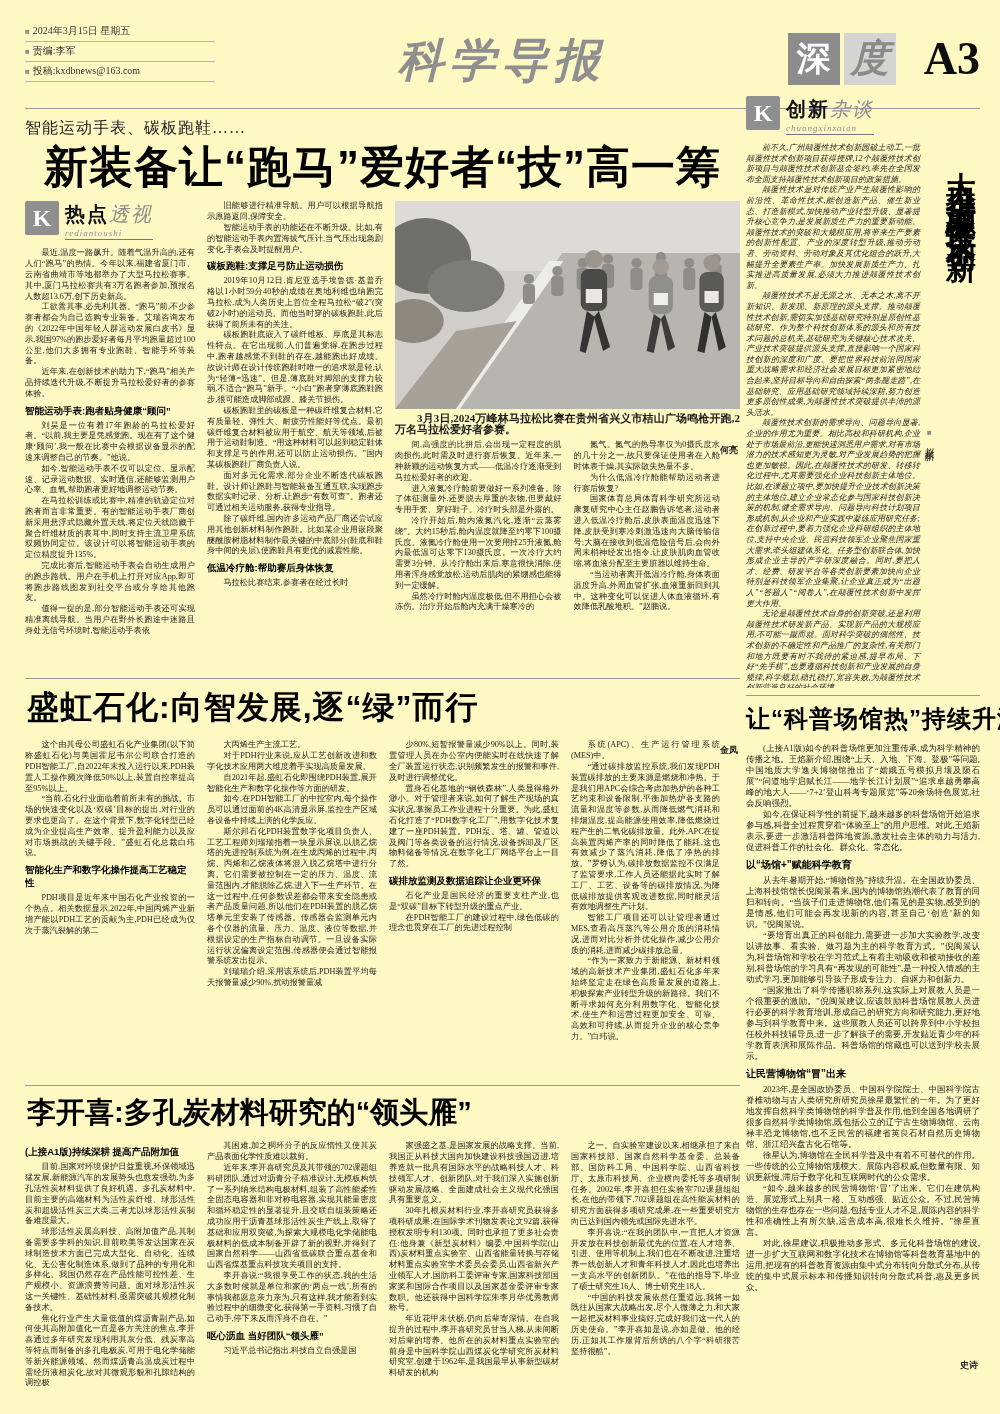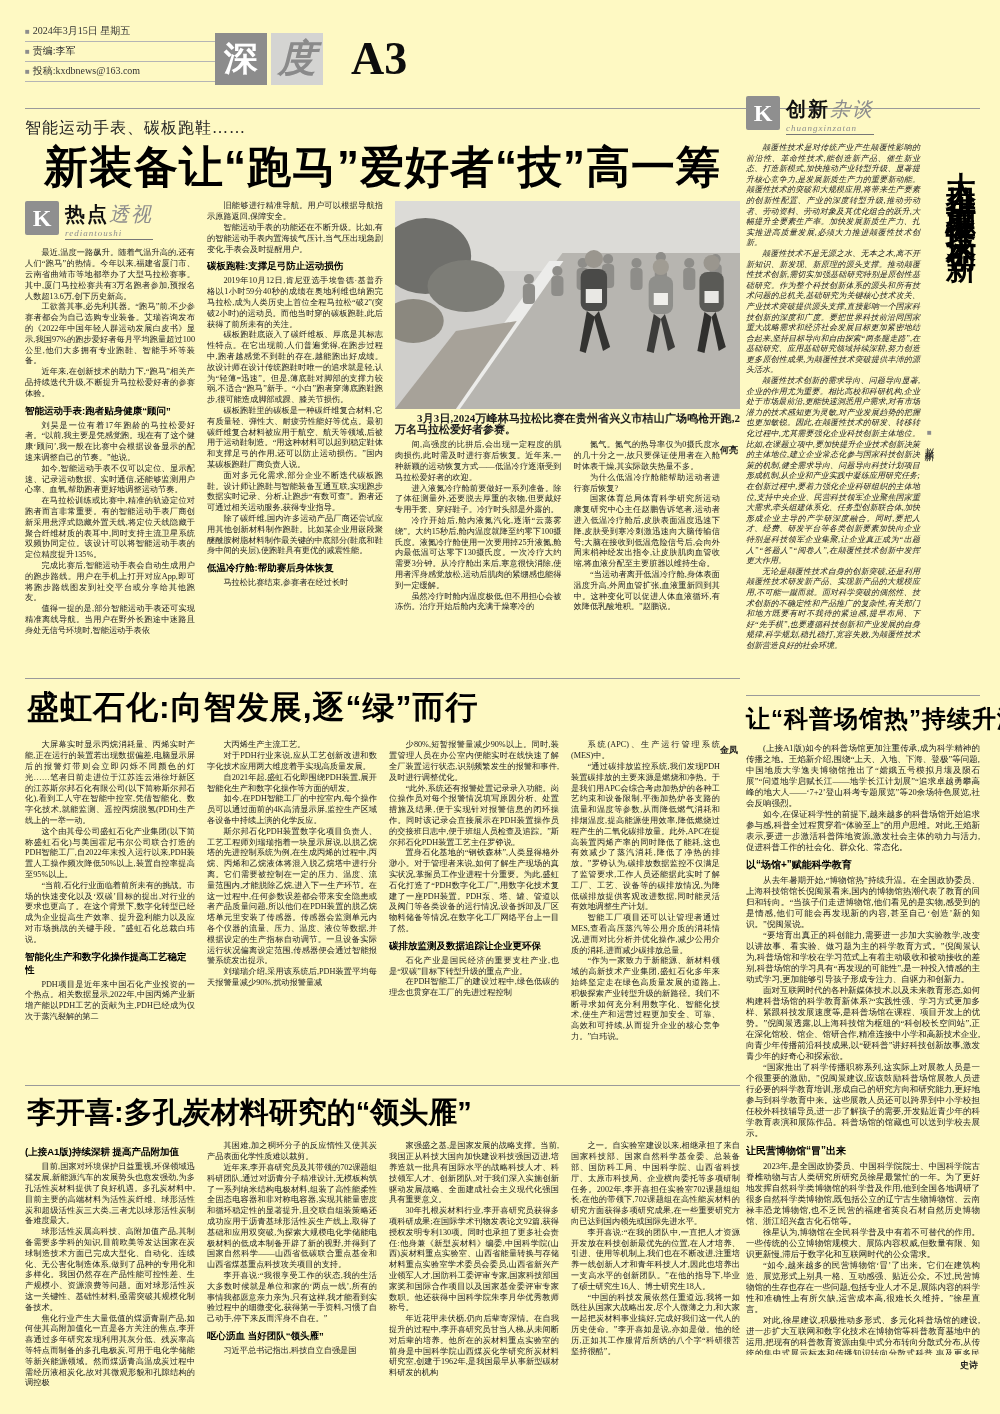--- a/index.html
+++ b/index.html
@@ -74,20 +74,21 @@
 <body>
 
 <div class="page">
 
   <div class="header">
     <div class="hinfo">
       <div class="row"><span class="bullet">■</span><span>2024年3月15日  星期五</span></div>
       <div class="row"><span class="bullet">■</span><span>责编:李军</span></div>
       <div class="row"><span class="bullet">■</span><span>投稿:kxdbnews@163.com</span></div>
     </div>
+    <div class="masthead">科学导报</div>
     <div class="sectionbox">
       <div class="sq1">深</div>
       <div class="sq2">度</div>
       <div class="pageno">A3</div>
     </div>
   </div>
 
   <div class="main">
 
     <div class="kicker">智能运动手表、碳板跑鞋……</div>
@@ -195,37 +196,35 @@
           </div>
         </div>
       </div>
     </div>
 
     <hr class="rule">
 
     <h2 class="headline2">盛虹石化:向智发展,逐“绿”而行</h2>
     <div class="grid4 shenggrid">
       <div class="col">
-          <p class="para">大屏幕实时显示丙烷消耗量、丙烯实时产能,正在运行的装置若出现数据偏差,电脑显示屏后的报警灯带则会立即闪烁不同颜色的灯光……笔者日前走进位于江苏连云港徐圩新区的江苏斯尔邦石化有限公司(以下简称斯尔邦石化),看到工人守在智能中控室,凭借智能化、数字化技术,就能监测、遥控丙烷脱氢(PDH)生产线上的一举一动。</p>
           <p class="para">这个由其母公司盛虹石化产业集团(以下简称盛虹石化)与美国霍尼韦尔公司联合打造的PDH智能工厂,自2022年末投入运行以来,PDH装置人工操作频次降低50%以上,装置自控率提高至95%以上。</p>
           <p class="para">“当前,石化行业面临着前所未有的挑战。市场的快速变化以及‘双碳’目标的提出,对行业的要求也更高了。在这个背景下,数字化转型已经成为企业提高生产效率、提升盈利能力以及应对市场挑战的关键手段。”盛虹石化总裁白玮说。</p>
           <h4 class="sub">智能化生产和数字化操作提高工艺稳定性</h4>
           <p class="para">PDH项目是近年来中国石化产业投资的一个热点。相关数据显示,2022年,中国丙烯产业新增产能以PDH工艺的贡献为主,PDH已经成为仅次于蒸汽裂解的第二</p>
         </div>
       <div class="col">
           <p class="para">大丙烯生产主流工艺。</p>
           <p class="para">对于PDH行业来说,应从工艺创新改进和数字化技术应用两大维度着手实现高质量发展。</p>
           <p class="para">自2021年起,盛虹石化即围绕PDH装置,展开智能化生产和数字化操作等方面的研发。</p>
           <p class="para">如今,在PDH智能工厂的中控室内,每个操作员可以通过面前的4K高清显示屏,监控生产区域各设备中持续上演的化学反应。</p>
           <p class="para">斯尔邦石化PDH装置数字化项目负责人、工艺工程师刘瑞瑞指着一块显示屏说,以脱乙烷塔的先进控制系统为例,在生成丙烯的过程中,丙烷、丙烯和乙烷液体将混入脱乙烷塔中进行分离。它们需要被控制在一定的压力、温度、流量范围内,才能脱除乙烷,进入下一生产环节。在这一过程中,任何参数误差都会带来安全隐患或者产品质量问题,所以他们在PDH装置的脱乙烷塔单元里安装了传感器。传感器会监测单元内各个仪器的流量、压力、温度、液位等数据,并根据设定的生产指标自动调节。一旦设备实际运行状况偏离设定范围,传感器便会通过智能报警系统发出提示。</p>
           <p class="para">刘瑞瑞介绍,采用该系统后,PDH装置平均每天报警量减少90%,扰动报警量减</p>
         </div>
       <div class="col">
           <p class="para">少80%,短暂报警量减少90%以上。同时,装置管理人员在办公室内便能实时在线快速了解全厂装置运行状态,识别频繁发生的报警和事件,及时进行调整优化。</p>
-          <p class="para">“此外,系统还有报警处置记录录入功能。岗位操作员对每个报警情况填写原因分析、处置措施及结果,便于实现针对报警信息的闭环操作。同时该记录会直接展示在PDH装置操作员的交接班日志中,便于班组人员检查及追踪。”斯尔邦石化PDH装置工艺主任罗铮说。</p>
           <p class="para">置身石化基地的“钢铁森林”,人类显得格外渺小。对于管理者来说,如何了解生产现场的真实状况,掌握员工作业进程十分重要。为此,盛虹石化打造了“PDH数字化工厂”,用数字化技术复建了一座PDH装置。PDH泵、塔、罐、管道以及阀门等各类设备的运行情况,设备拆卸及厂区物料储备等情况,在数字化工厂网络平台上一目了然。</p>
           <h4 class="sub">碳排放监测及数据追踪让企业更环保</h4>
           <p class="para">石化产业是国民经济的重要支柱产业,也是“双碳”目标下转型升级的重点产业。</p>
           <p class="para">在PDH智能工厂的建设过程中,绿色低碳的理念也贯穿在工厂的先进过程控制</p>
         </div>
       <div class="flexcol">
         <div class="blocks">
             <p class="para">系统(APC)、生产运行管理系统(MES)中。</p>
             <p class="para">“通过碳排放监控系统,我们发现PDH装置碳排放的主要来源是燃烧和净热。于是我们用APC会综合考虑加热炉的各种工艺约束和设备限制,平衡加热炉各支路的流量和温度等参数,从而降低燃气消耗和排烟温度,提高能源使用效率,降低燃烧过程产生的二氧化碳排放量。此外,APC在提高装置丙烯产率的同时降低了能耗,这也有效减少了蒸汽消耗,降低了净热的排放。”罗铮认为,碳排放数据监控不仅满足了监管要求,工作人员还能据此实时了解工厂、工艺、设备等的碳排放情况,为降低碳排放提供客观改进数据,同时能灵活有效地调整生产计划。</p>
             <p class="para">智能工厂项目还可以让管理者通过MES,查看高压蒸汽等公用介质的消耗情况,进而对比分析并优化操作,减少公用介质的消耗,进而减少碳排放总量。</p>
@@ -270,20 +269,21 @@
     <div class="klogo">
       <div class="kbox">K</div>
       <div class="ktxt">
         <div class="cn"><span>创新</span><span class="lite">杂谈</span></div>
         <div class="py">chuangxinzatan</div>
       </div>
     </div>
 
     <div class="zatan-body">
       <div class="zatan-text">
+          <p class="para">前不久,广州颠覆性技术创新园破土动工,一批颠覆性技术创新项目获得授牌,12个颠覆性技术创新项目与颠覆性技术创新基金签约,率先在全国发布全面支持颠覆性技术创新项目的政策措施。</p>
           <p class="para">颠覆性技术是对传统产业产生颠覆性影响的前沿性、革命性技术,能创造新产品、催生新业态、打造新模式,加快推动产业转型升级、显著提升核心竞争力,是发展新质生产力的重要新动能。颠覆性技术的突破和大规模应用,将带来生产要素的创新性配置、产业的深度转型升级,推动劳动者、劳动资料、劳动对象及其优化组合的跃升,大幅提升全要素生产率。加快发展新质生产力、扎实推进高质量发展,必须大力推进颠覆性技术创新。</p>
           <p class="para">颠覆性技术不是无源之水、无本之木,离不开新知识、新发现、新原理的源头支撑。推动颠覆性技术创新,需切实加强基础研究特别是原创性基础研究。作为整个科技创新体系的源头和所有技术问题的总机关,基础研究为关键核心技术攻关、产业技术突破提供源头支撑,直接影响一个国家科技创新的深度和广度。要把世界科技前沿同国家重大战略需求和经济社会发展目标更加紧密地结合起来,坚持目标导向和自由探索“两条腿走路”,在基础研究、应用基础研究领域持续深耕,努力创造更多原创性成果,为颠覆性技术突破提供丰沛的源头活水。</p>
           <p class="para">颠覆性技术创新的需求导向、问题导向显著,企业的作用尤为重要。相比高校和科研机构,企业处于市场最前沿,更能快速洞悉用户需求,对有市场潜力的技术感知更为灵敏,对产业发展趋势的把握也更加敏锐。因此,在颠覆性技术的研发、转移转化过程中,尤其需要强化企业科技创新主体地位。比如,在课题立项中,要加快提升企业技术创新决策的主体地位,建立企业常态化参与国家科技创新决策的机制,健全需求导向、问题导向科技计划项目形成机制,从企业和产业实践中凝练应用研究任务;在创新过程中,要着力强化企业科研组织的主体地位,支持中央企业、民营科技领军企业聚焦国家重大需求,牵头组建体系化、任务型创新联合体,加快形成企业主导的产学研深度融合。同时,要把人才、经费、研发平台等各类创新要素加快向企业特别是科技领军企业集聚,让企业真正成为“出题人”“答题人”“阅卷人”,在颠覆性技术创新中发挥更大作用。</p>
           <p class="para">无论是颠覆性技术自身的创新突破,还是利用颠覆性技术研发新产品、实现新产品的大规模应用,不可能一蹴而就。面对科学突破的偶然性、技术创新的不确定性和产品推广的复杂性,有关部门和地方既要有时不我待的紧迫感,提早布局、下好“先手棋”,也要遵循科技创新和产业发展的自身规律,科学规划,稳扎稳打,宽容失败,为颠覆性技术创新营造良好的社会环境。</p>
         </div>
       <div class="vertwrap">
         <div class="verttitle">大力推进颠覆性技术创新</div>
         <div class="vertbyline"><span class="bullet">■</span><span>赵永新</span></div>
       </div>
     </div>
@@ -291,21 +291,20 @@
     <hr class="rule">
 
     <div class="kepu">
       <h3 class="kepu-head">让“科普场馆热”持续升温</h3>
       <div class="kepu-blocks">
           <p class="para">(上接A1版)如今的科普场馆更加注重传承,成为科学精神的传播之地。王焰新介绍,围绕“上天、入地、下海、登极”等问题,中国地质大学逸夫博物馆推出了“嫦娥五号模拟月壤及陨石展”“问道地学启赋长江——地学长江计划展”“追求卓越勇攀高峰的地大人——‘7+2’登山科考专题展览”等20余场特色展览,社会反响强烈。</p>
           <p class="para">如今,在保证科学性的前提下,越来越多的科普场馆开始追求参与感,科普全过程贯穿着“体验至上”的用户思维。对此,王焰新表示,要进一步激活科普阵地资源,激发社会主体的动力与活力,促进科普工作的社会化、群众化、常态化。</p>
           <h4 class="sub">以“场馆+”赋能科学教育</h4>
           <p class="para">从去年暑期开始,“博物馆热”持续升温。在全国政协委员、上海科技馆馆长倪闽景看来,国内的博物馆热潮代表了教育的回归和转向。“当孩子们走进博物馆,他们看见的是实物,感受到的是情感,他们可能会再发现新的内容,甚至自己‘创造’新的知识。”倪闽景说。</p>
           <p class="para">“要培育出真正的科创能力,需要进一步加大实验教学,改变以讲故事、看实验、做习题为主的科学教育方式。”倪闽景认为,科普场馆和学校在学习范式上有着主动吸收和被动接收的差别,科普场馆的学习具有“再发现的可能性”,是一种投入情感的主动式学习,更加能够引导孩子形成专注力、自驱力和创新力。</p>
-          <p class="para">面对互联网时代的各种新媒体技术,以及未来教育形态,如何构建科普场馆的科学教育新体系?“实践性强、学习方式更加多样、紧跟科技发展速度等,是科普场馆在课程、项目开发上的优势。”倪闽景透露,以上海科技馆为枢纽的“科创校长空间站”,正在深化馆校、馆企、馆研合作,精准连接中小学和高新技术企业,向青少年传播前沿科技成果,以“硬科普”讲好科技创新故事,激发青少年的好奇心和探索欲。</p>
           <p class="para">“国家推出了科学传播职称系列,这实际上对展教人员是一个很重要的激励。”倪闽景建议,应该鼓励科普场馆展教人员进行必要的科学教育培训,形成自己的研究方向和研究能力,更好地参与到科学教育中来。这些展教人员还可以跨界到中小学校担任校外科技辅导员,进一步了解孩子的需要,开发贴近青少年的科学教育表演和展陈作品。科普场馆的馆藏也可以送到学校去展示。</p>
           <h4 class="sub">让民营博物馆“冒”出来</h4>
           <p class="para">2023年,是全国政协委员、中国科学院院士、中国科学院古脊椎动物与古人类研究所研究员徐星最繁忙的一年。为了更好地发挥自然科学类博物馆的科学普及作用,他到全国各地调研了很多自然科学类博物馆,既包括公立的辽宁古生物博物馆、云南禄丰恐龙博物馆,也不乏民营的福建省英良石材自然历史博物馆、浙江绍兴盘古化石馆等。</p>
           <p class="para">徐星认为,博物馆在全民科学普及中有着不可替代的作用。一些传统的公立博物馆规模大、展陈内容权威,但数量有限、知识更新慢,滞后于数字化和互联网时代的公众需求。</p>
           <p class="para">“如今,越来越多的民营博物馆‘冒’了出来。它们在建筑构造、展览形式上别具一格、互动感强、贴近公众。不过,民营博物馆的生存也存在一些问题,包括专业人才不足,展陈内容的科学性和准确性上有所欠缺,运营成本高,很难长久维持。”徐星直言。</p>
           <p class="para">对此,徐星建议,积极推动多形式、多元化科普场馆的建设,进一步扩大互联网和数字化技术在博物馆等科普教育基地中的运用,把现有的科普教育资源由集中式分布转向分散式分布,从传统的集中式展示标本和传播知识转向分散式科普,惠及更多民众。</p>
         </div>
       <div class="byline">史诗</div>
     </div>
   </div>

